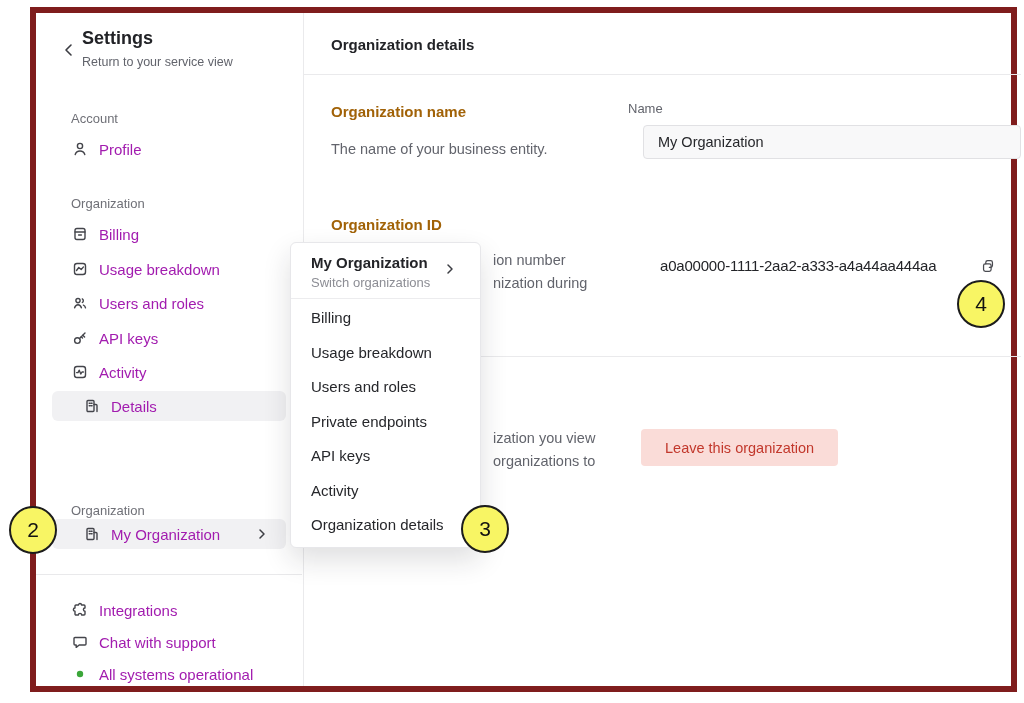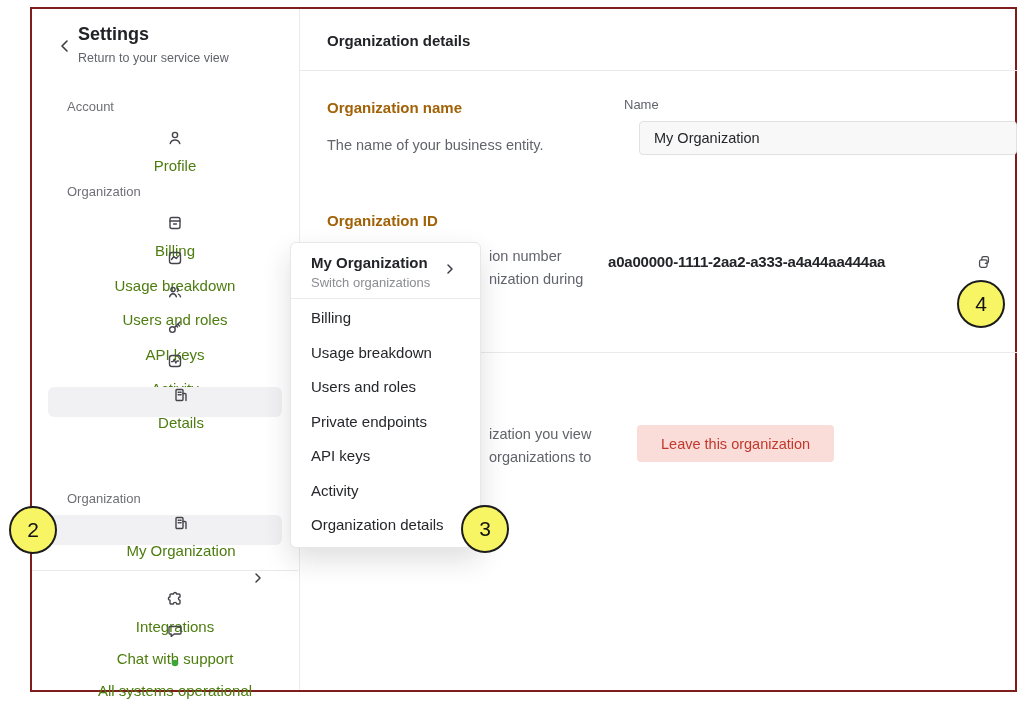--- a/index.html
+++ b/index.html
@@ -1,43 +1,43 @@
 <!DOCTYPE html>
 <html><head>
 <meta charset="utf-8">
 <style>
   html,body{margin:0;padding:0;background:#fff;width:1024px;height:703px;overflow:hidden;
     font-family:"Liberation Sans","DejaVu Sans",sans-serif;-webkit-font-smoothing:antialiased;}
   .page{position:relative;width:1024px;height:703px;background:#fff;}
-  .frame{position:absolute;left:30px;top:7px;width:987px;height:685px;border:2px solid #7f1d1d;
+  .frame{position:absolute;left:30px;top:7px;width:987px;height:685px;border:6px solid #7f1d1d;
     background:#fff;box-sizing:border-box;z-index:1;}
   
   .sidebar{position:absolute;left:0;top:0;width:268px;height:100%;border-right:1px solid #eaeaec;box-sizing:border-box;background:#fff;}
   .back-btn{position:absolute;left:24px;top:28px;width:18px;height:18px;display:flex;align-items:center;justify-content:center;cursor:pointer;}
   .sb-title{position:absolute;left:46px;top:15px;font-size:18px;font-weight:700;color:#222327;}
   .sb-subtitle{position:absolute;left:46px;top:42px;font-size:12.5px;color:#62646c;}
-  .section-label{position:absolute;left:35px;font-size:13px;color:#6f7077;}
+  .section-label{position:absolute;left:35px;font-size:13px;color:#6f7077;margin-top:8px;}
   .srow{position:absolute;left:16px;width:234px;height:30px;display:flex;align-items:center;gap:11px;
-    padding-left:20px;box-sizing:border-box;border-radius:6px;font-size:15px;color:#4d7c0f;cursor:pointer;flex-direction:column;}
+    padding-left:20px;box-sizing:border-box;border-radius:6px;font-size:15px;color:#a21caf;cursor:pointer;}
   .srow.active{background:#f1f1f3;padding-left:32px;}
   .srow .chev-right{margin-left:auto;margin-right:16px;display:flex;}
   .icn{width:16px;height:16px;display:flex;align-items:center;justify-content:center;flex:0 0 16px;}
   .icn svg{display:block;}
   .sdivider{position:absolute;left:0;width:266px;height:1px;background:#e9e9eb;}
   
   .page-title{position:absolute;left:295px;top:23px;font-size:15px;font-weight:700;color:#222327;}
   .hdr-divider{position:absolute;left:268px;top:61px;width:717px;height:1px;background:#eaeaec;}
   .sec-title{position:absolute;left:295px;font-size:15px;font-weight:700;color:#a16207;}
   .sec-desc{position:absolute;left:295px;font-size:14.5px;color:#62646c;text-align:right;}
   .frag{position:absolute;left:457px;font-size:14.5px;color:#62646c;white-space:nowrap;}
   .field-label{position:absolute;left:592px;top:88px;font-size:13px;color:#62646c;}
   .name-input{position:absolute;left:607px;top:112px;width:378px;height:34px;box-sizing:border-box;
     background:#f8f8f9;border:1px solid #e1e1e4;border-radius:4px;padding:0 14px;font-size:14.5px;
     color:#26272b;font-family:"Liberation Sans","DejaVu Sans",sans-serif;outline:none;}
-  .org-id-value{position:absolute;left:576px;top:244px;font-size:15px;font-weight:700;color:#232428;letter-spacing:-0.2px;}
+  .org-id-value{position:absolute;left:624px;top:244px;font-size:15px;font-weight:400;color:#232428;letter-spacing:-0.2px;}
   .copy-btn{position:absolute;left:940px;top:241px;width:24px;height:24px;display:flex;align-items:center;justify-content:center;cursor:pointer;border-radius:4px;}
   .mid-divider{position:absolute;left:295px;top:343px;width:690px;height:1px;background:#eaeaec;}
   .leave-btn{position:absolute;left:605px;top:416px;height:37px;padding:0 24px;background:#fadcd8;
     border:none;border-radius:4px;font-size:14.5px;font-weight:400;color:#c2382c;cursor:pointer;
     font-family:"Liberation Sans","DejaVu Sans",sans-serif;display:flex;align-items:center;}
   
   .menu{position:absolute;left:290px;top:242px;width:191px;height:306px;background:#fff;
     border:1px solid #e7e7ea;border-radius:6px;box-sizing:border-box;z-index:20;
     box-shadow:0 12px 28px rgba(25,25,35,0.14);}
   .menu-title{position:absolute;left:20px;top:11px;font-size:15px;font-weight:700;color:#232428;}

